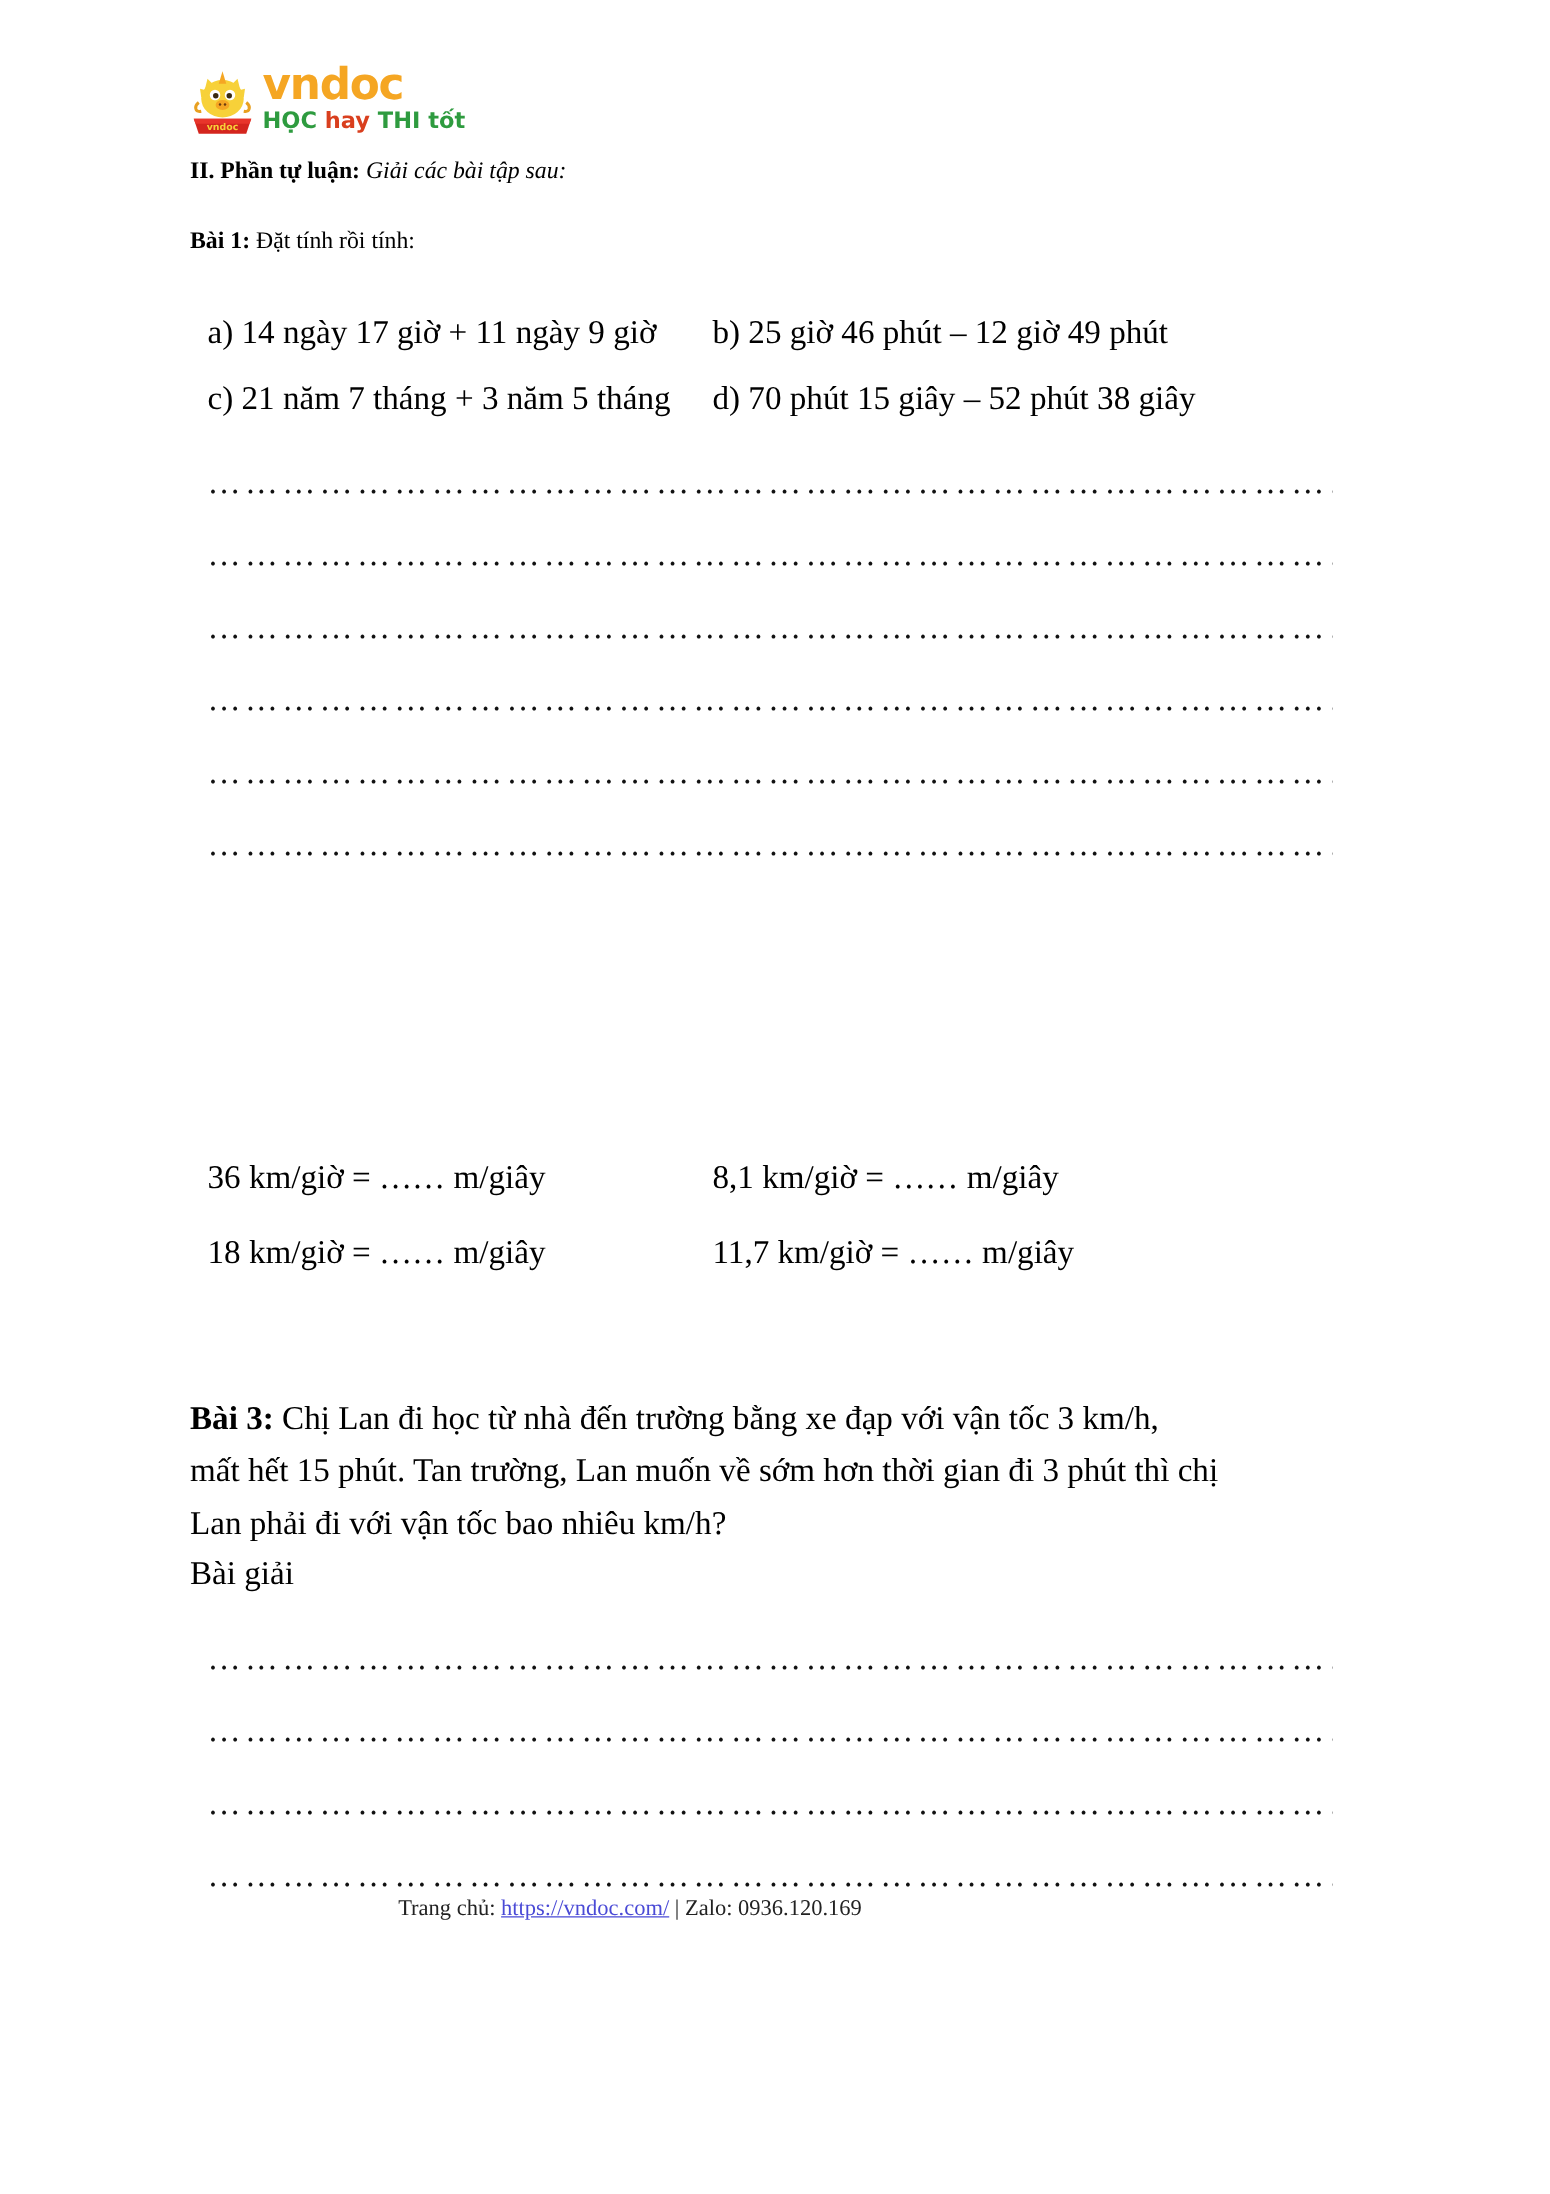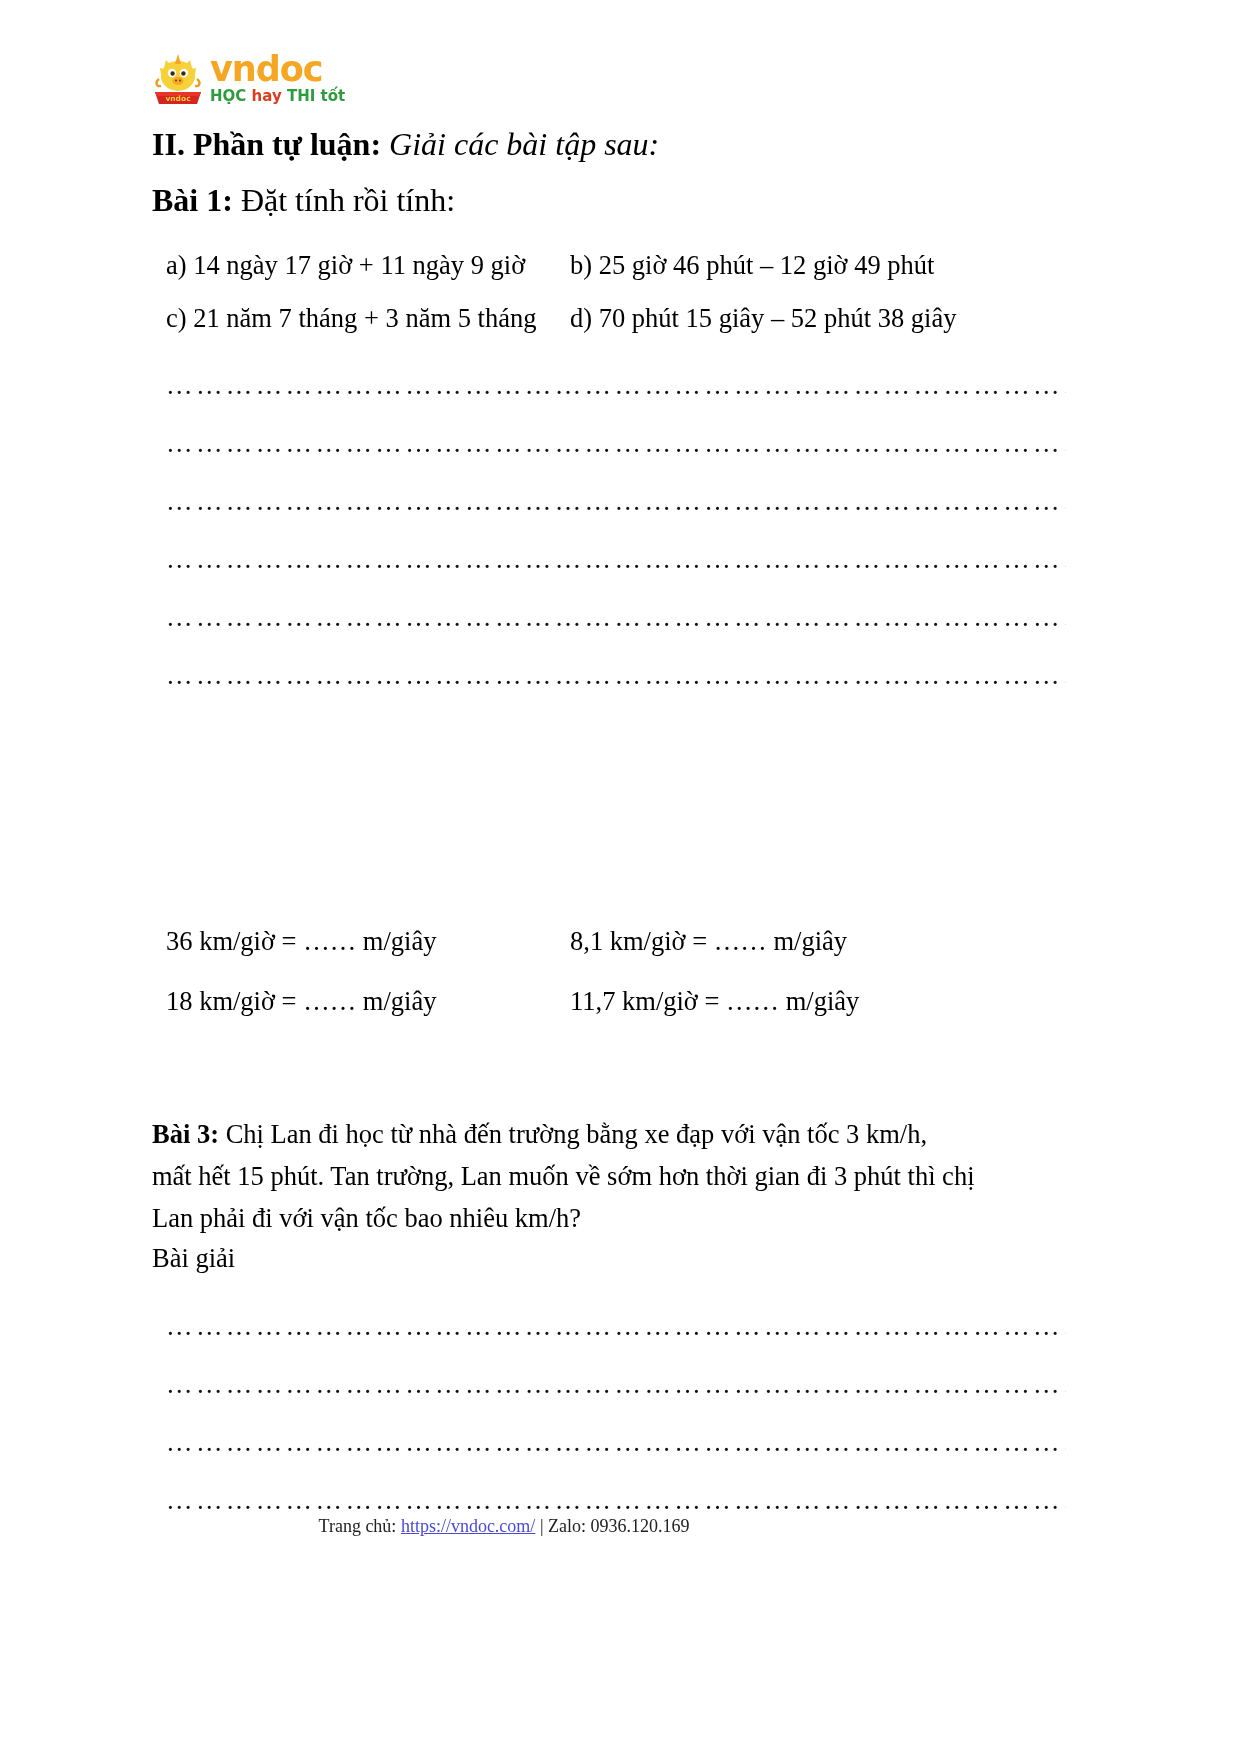--- a/index.html
+++ b/index.html
@@ -48,36 +48,36 @@
     font-family: "DejaVu Sans", sans-serif;
     font-weight: bold;
     font-size: 35px;
     letter-spacing: -1px;
     color: #F5A623;
     line-height: 0.95;
   }
   .logo-tag {
     font-family: "DejaVu Sans", sans-serif;
     font-weight: bold;
-    font-size: 15px;
+    font-size: 18px;
     letter-spacing: 0px;
     line-height: 1.15;
     margin-top: 2px;
     white-space: nowrap;
   }
   .tag-a { color: #2e9b3f; }
   .tag-b { color: #d93f1e; }
   .tag-c { color: #2e9b3f; }
   .b { font-weight: bold; }
   .i { font-style: italic; }
 
   .heading {
     position: absolute;
     left: 152px;
-    font-size: 32px;
+    font-size: 19px;
     white-space: nowrap;
   }
 
   .twocol {
     position: absolute;
     left: 152px;
     width: 940px;
     font-size: 26.5px;
   }
   .twocol .col-a { position: absolute; left: 14px; white-space: nowrap; }

